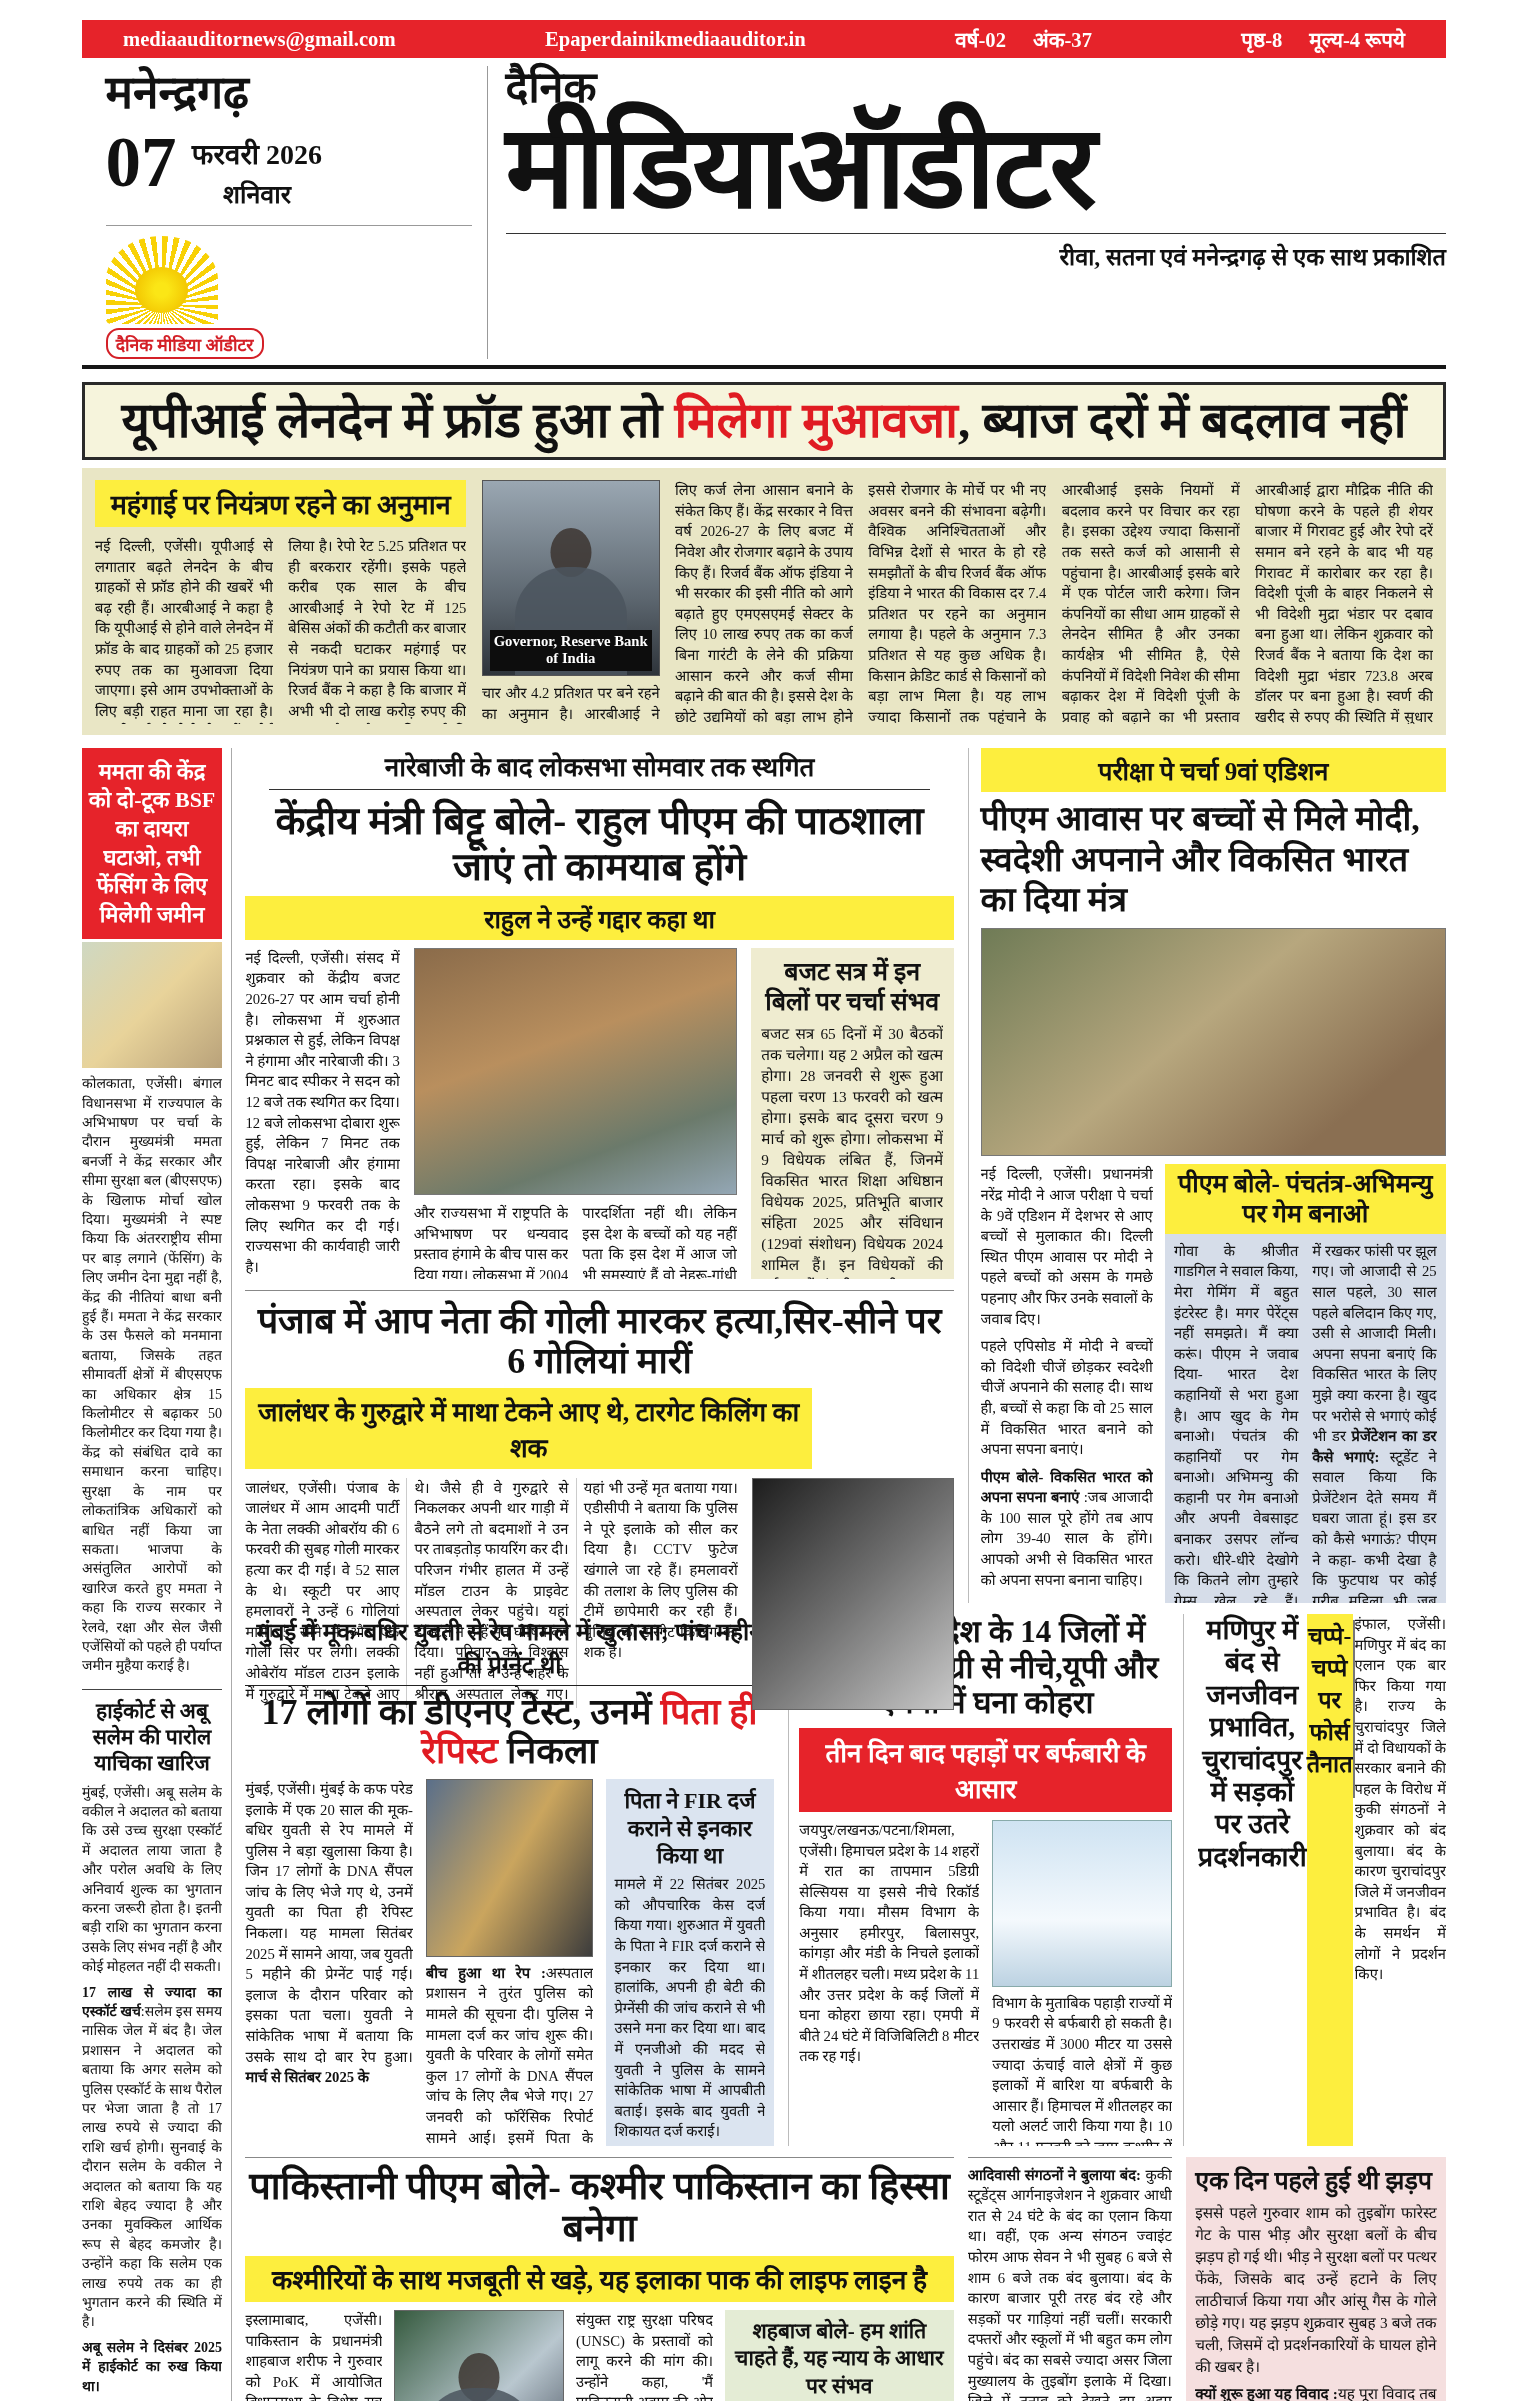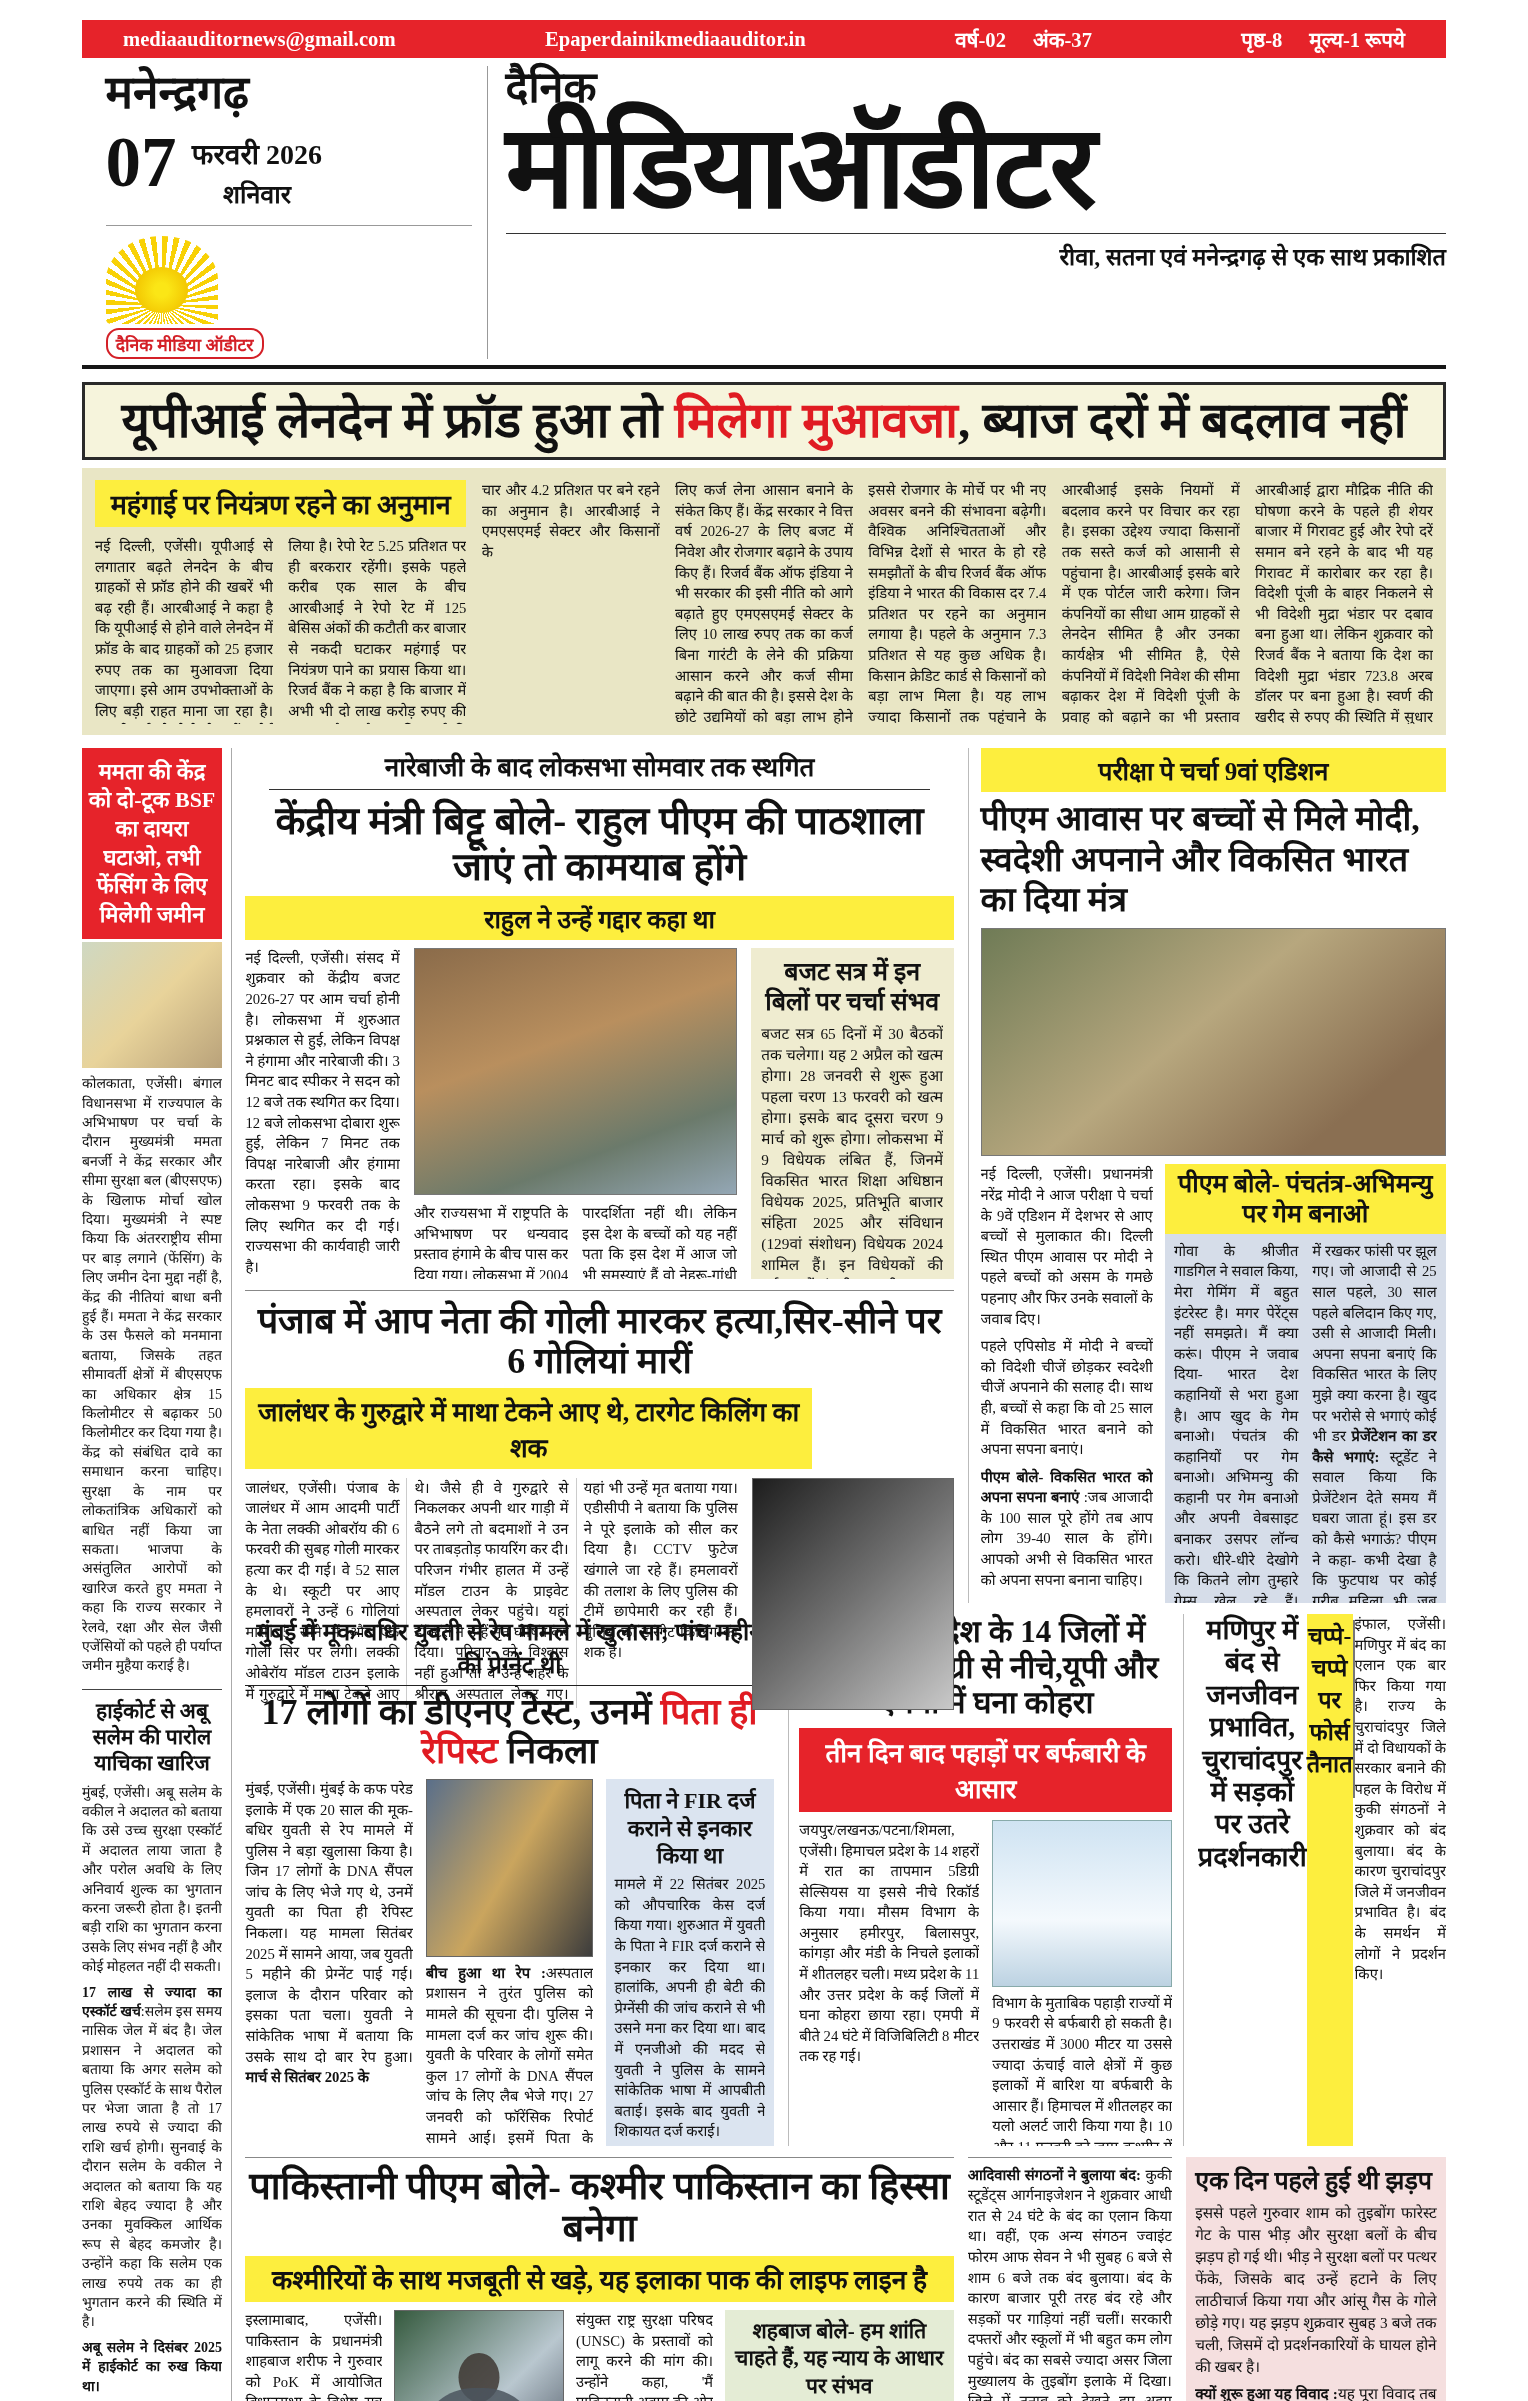--- a/index.html
+++ b/index.html
@@ -137,21 +137,21 @@
 
   <header class="topbar">
     <span>mediaauditornews@gmail.com</span>
     <span>Epaperdainikmediaauditor.in</span>
     <span class="grp">
       <span>वर्ष-02</span>
       <span>अंक-37</span>
     </span>
     <span class="grp">
       <span>पृष्ठ-8</span>
-      <span>मूल्य-1 रूपये</span>
+      <span>मूल्य-4 रूपये</span>
     </span>
   </header>
 
   <section class="masthead">
     <div class="mh-left">
       <div class="mh-city">मनेन्द्रगढ़</div>
       <div class="mh-daterow">
         <div class="mh-day">07</div>
         <div class="mh-md">
           <div class="mh-month">फरवरी 2026</div>
@@ -172,20 +172,25 @@
 
   <section class="lead-banner">
     <h1><span>यूपीआई लेनदेन में फ्रॉड हुआ तो </span><span class="hl-red">मिलेगा मुआवजा</span><span>, ब्याज दरों में बदलाव नहीं</span></h1>
   </section>
 
   <section class="lead-story">
     <div class="kicker-y">महंगाई पर नियंत्रण रहने का अनुमान</div>
     <div class="body-txt lead-c" style="grid-column:1">नई दिल्ली, एजेंसी। यूपीआई से लगातार बढ़ते लेनदेन के बीच ग्राहकों से फ्रॉड होने की खबरें भी बढ़ रही हैं। आरबीआई ने कहा है कि यूपीआई से होने वाले लेनदेन में फ्रॉड के बाद ग्राहकों को 25 हजार रुपए तक का मुआवजा दिया जाएगा। इसे आम उपभोक्ताओं के लिए बड़ी राहत माना जा रहा है। आरबीआई ने रेपो रेट में कोई बदलाव न करने का निर्णय</div>
     <div class="body-txt lead-c" style="grid-column:2">लिया है। रेपो रेट 5.25 प्रतिशत पर ही बरकरार रहेंगी। इसके पहले करीब एक साल के बीच आरबीआई ने रेपो रेट में 125 बेसिस अंकों की कटौती कर बाजार से नकदी घटाकर महंगाई पर नियंत्रण पाने का प्रयास किया था। रिजर्व बैंक ने कहा है कि बाजार में अभी भी दो लाख करोड़ रुपए की तरलता मौजूद है। नए वित्त वर्ष की पहली और दूसरी तिमाही में महंगाई</div>
     <div class="photocol">
+      <div class="photo rbi-ph">
+        <div class="sil-head"></div>
+        <div class="sil-torso"></div>
+        <div class="ph-cap">Governor, Reserve Bank of India</div>
+      </div>
       <div class="body-txt">चार और 4.2 प्रतिशत पर बने रहने का अनुमान है। आरबीआई ने एमएसएमई सेक्टर और किसानों के</div>
     </div>
     <div class="body-txt lead-cf" style="grid-column:4">लिए कर्ज लेना आसान बनाने के संकेत किए हैं। केंद्र सरकार ने वित्त वर्ष 2026-27 के लिए बजट में निवेश और रोजगार बढ़ाने के उपाय किए हैं। रिजर्व बैंक ऑफ इंडिया ने भी सरकार की इसी नीति को आगे बढ़ाते हुए एमएसएमई सेक्टर के लिए 10 लाख रुपए तक का कर्ज बिना गारंटी के लेने की प्रक्रिया आसान करने और कर्ज सीमा बढ़ाने की बात की है। इससे देश के छोटे उद्यमियों को बड़ा लाभ होने की संभावना है।</div>
     <div class="body-txt lead-cf" style="grid-column:5">इससे रोजगार के मोर्चे पर भी नए अवसर बनने की संभावना बढ़ेगी। वैश्विक अनिश्चितताओं और विभिन्न देशों से भारत के हो रहे समझौतों के बीच रिजर्व बैंक ऑफ इंडिया ने भारत की विकास दर 7.4 प्रतिशत पर रहने का अनुमान लगाया है। पहले के अनुमान 7.3 प्रतिशत से यह कुछ अधिक है। किसान क्रेडिट कार्ड से किसानों को बड़ा लाभ मिला है। यह लाभ ज्यादा किसानों तक पहुंचाने के लिए</div>
     <div class="body-txt lead-cf" style="grid-column:6">आरबीआई इसके नियमों में बदलाव करने पर विचार कर रहा है। इसका उद्देश्य ज्यादा किसानों तक सस्ते कर्ज को आसानी से पहुंचाना है। आरबीआई इसके बारे में एक पोर्टल जारी करेगा। जिन कंपनियों का सीधा आम ग्राहकों से लेनदेन सीमित है और उनका कार्यक्षेत्र भी सीमित है, ऐसे कंपनियों में विदेशी निवेश की सीमा बढ़ाकर देश में विदेशी पूंजी के प्रवाह को बढ़ाने का भी प्रस्ताव किया गया है।</div>
     <div class="body-txt lead-cf" style="grid-column:7">आरबीआई द्वारा मौद्रिक नीति की घोषणा करने के पहले ही शेयर बाजार में गिरावट हुई और रेपो दरें समान बने रहने के बाद भी यह गिरावट में कारोबार कर रहा है। विदेशी पूंजी के बाहर निकलने से भी विदेशी मुद्रा भंडार पर दबाव बना हुआ था। लेकिन शुक्रवार को रिजर्व बैंक ने बताया कि देश का विदेशी मुद्रा भंडार 723.8 अरब डॉलर पर बना हुआ है। स्वर्ण की खरीद से रुपए की स्थिति में सुधार आने की संभावना है।</div>
   </section>
 
   <div class="content">
 

